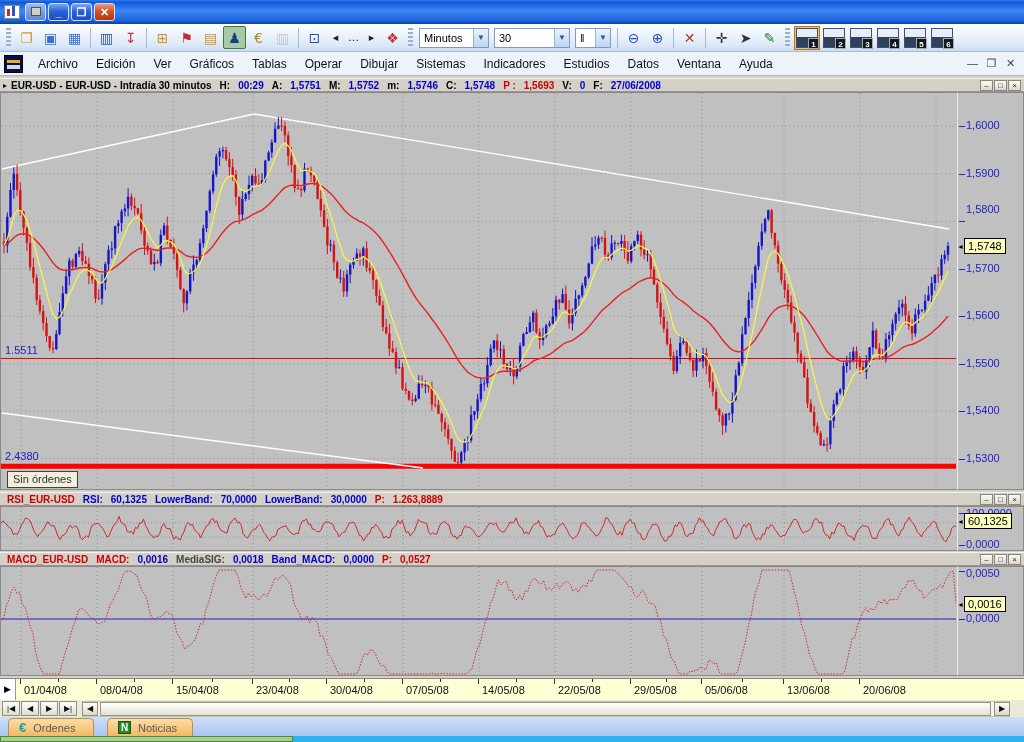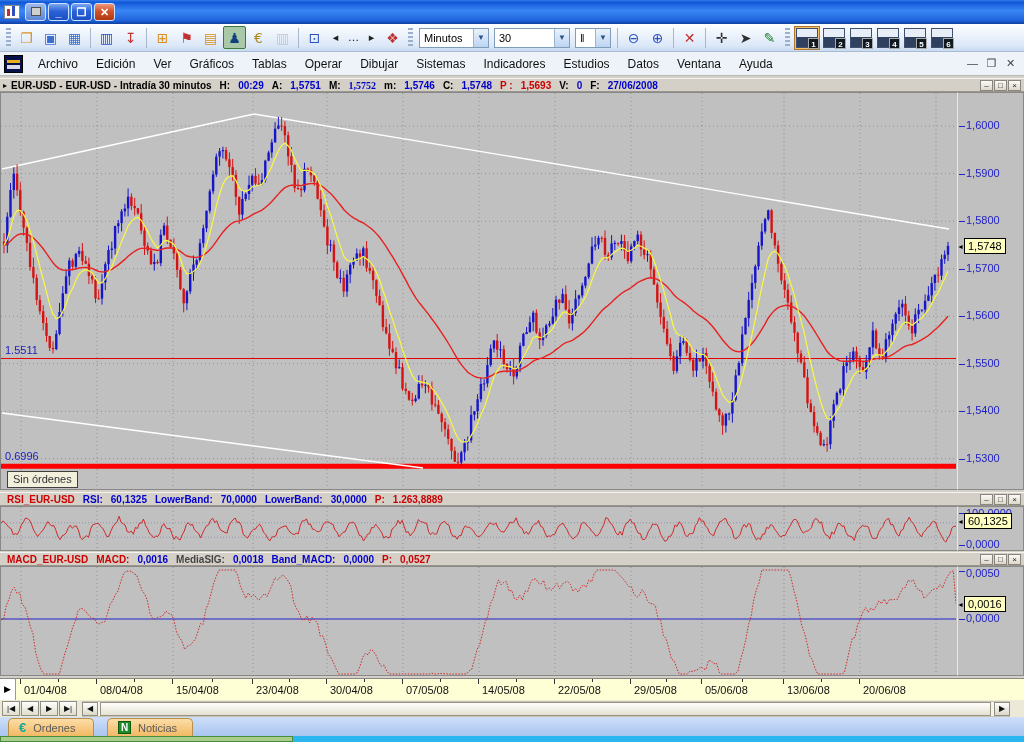--- a/index.html
+++ b/index.html
@@ -191,21 +191,21 @@
   </div>
 
   <div class="paneh" id="hdr-main" style="top:78px">
       <span class="lead">▸</span>
       <span class="seg" style="color: rgb(0, 0, 0);">EUR-USD - EUR-USD - Intradía 30 minutos</span>
       <span class="seg" style="color: rgb(0, 0, 0);">H:</span>
       <span class="seg" style="color: rgb(0, 0, 205);">00:29</span>
       <span class="seg" style="color: rgb(0, 0, 0);">A:</span>
       <span class="seg" style="color: rgb(0, 0, 205);">1,5751</span>
       <span class="seg" style="color: rgb(0, 0, 0);">M:</span>
-      <span class="seg" style="color: rgb(0, 0, 205); font-family: Liberation Serif, serif;">1,5752</span>
+      <span class="seg" style="color: rgb(0, 0, 205);">1,5752</span>
       <span class="seg" style="color: rgb(0, 0, 0);">m:</span>
       <span class="seg" style="color: rgb(0, 0, 205);">1,5746</span>
       <span class="seg" style="color: rgb(0, 0, 0);">C:</span>
       <span class="seg" style="color: rgb(0, 0, 205);">1,5748</span>
       <span class="seg" style="color: rgb(204, 0, 0);">P :</span>
       <span class="seg" style="color: rgb(204, 0, 0);">1,5693</span>
       <span class="seg" style="color: rgb(0, 0, 0);">V:</span>
       <span class="seg" style="color: rgb(0, 0, 205);">0</span>
       <span class="seg" style="color: rgb(0, 0, 0);">F:</span>
       <span class="seg" style="color: rgb(0, 0, 205);">27/06/2008</span>
@@ -855,30 +855,30 @@
         <line x1="940.5" y1="161.6" x2="940.5" y2="186.9" stroke="#1616c8" stroke-width="1"></line>
         <rect x="939.3" y="166.1" width="2.4" height="16.5" fill="#1616c8"></rect>
         <line x1="943.7" y1="157.4" x2="943.7" y2="170.8" stroke="#1616c8" stroke-width="1"></line>
         <rect x="942.5" y="161.8" width="2.4" height="4.3" fill="#1616c8"></rect>
         <line x1="947.0" y1="148.9" x2="947.0" y2="168.0" stroke="#1616c8" stroke-width="1"></line>
         <rect x="945.8" y="152.9" width="2.4" height="8.9" fill="#1616c8"></rect>
         <polyline points="3.0,152.3 6.3,150.9 9.5,148.1 12.8,144.7 16.1,142.2 19.3,141.0 22.6,140.7 25.9,141.2 29.1,142.9 32.4,145.0 35.7,148.2 38.9,151.8 42.2,155.8 45.5,160.3 48.7,165.1 52.0,169.8 55.3,173.4 58.5,175.8 61.8,177.0 65.1,177.4 68.3,176.8 71.6,176.7 74.9,175.9 78.1,175.0 81.4,174.6 84.7,174.4 87.9,174.8 91.2,175.4 94.5,177.0 97.7,178.4 101.0,179.0 104.3,178.6 107.5,177.5 110.8,176.4 114.1,174.1 117.3,171.9 120.6,169.1 123.9,166.4 127.1,163.2 130.4,160.6 133.7,158.3 136.9,156.3 140.2,155.4 143.5,155.2 146.7,155.3 150.0,156.2 153.3,156.8 156.5,157.5 159.8,156.7 163.1,155.5 166.3,155.0 169.6,154.9 172.9,155.2 176.1,156.3 179.4,158.4 182.7,161.0 185.9,163.0 189.2,163.8 192.5,164.2 195.7,164.4 199.0,163.6 202.3,162.2 205.5,159.9 208.8,156.7 212.1,152.9 215.3,148.3 218.6,143.7 221.9,139.2 225.1,135.5 228.4,132.3 231.7,129.8 234.9,128.4 238.2,128.1 241.4,126.9 244.7,125.6 248.0,123.9 251.2,121.8 254.5,120.2 257.8,118.7 261.0,117.1 264.3,114.5 267.6,111.7 270.8,108.5 274.1,104.8 277.4,101.1 280.6,97.6 283.9,94.7 287.2,93.1 290.4,92.1 293.7,92.2 297.0,92.4 300.2,92.6 303.5,91.8 306.8,91.0 310.0,90.6 313.3,90.5 316.6,91.3 319.8,92.6 323.1,94.7 326.4,97.7 329.6,100.4 332.9,104.0 336.2,108.1 339.4,112.0 342.7,116.5 346.0,119.8 349.2,122.5 352.5,124.8 355.8,126.6 359.0,128.5 362.3,129.9 365.6,132.2 368.8,134.5 372.1,137.2 375.4,140.6 378.6,144.3 381.9,148.9 385.2,153.6 388.4,158.8 391.7,163.9 395.0,169.7 398.2,175.0 401.5,181.2 404.8,187.2 408.0,193.3 411.3,199.2 414.6,204.7 417.8,209.1 421.1,213.3 424.4,217.4 427.6,221.3 430.9,226.0 434.2,230.4 437.4,235.0 440.7,239.8 444.0,244.8 447.2,250.0 450.5,255.5 453.8,261.3 457.0,266.8 460.3,271.6 463.6,275.6 466.8,279.3 470.1,281.5 473.4,283.4 476.6,284.5 479.9,284.9 483.2,285.1 486.4,284.5 489.7,283.0 493.0,281.2 496.2,279.9 499.5,278.7 502.8,278.3 506.0,278.2 509.3,278.0 512.6,278.3 515.8,278.1 519.1,276.8 522.4,274.9 525.6,273.1 528.9,270.8 532.2,268.2 535.4,266.7 538.7,265.7 542.0,264.6 545.2,262.9 548.5,261.3 551.8,259.3 555.0,256.6 558.3,254.2 561.6,251.5 564.8,249.7 568.1,248.7 571.4,247.3 574.6,245.1 577.9,242.9 581.2,240.4 584.4,237.5 587.7,234.0 591.0,229.9 594.2,225.9 597.5,221.7 600.8,217.8 604.0,214.9 607.3,212.3 610.6,209.2 613.8,206.1 617.1,203.3 620.4,200.5 623.6,198.3 626.9,196.7 630.2,194.5 633.4,192.1 636.7,189.5 640.0,187.8 643.2,186.5 646.5,185.2 649.8,184.8 653.0,185.1 656.3,186.4 659.6,188.3 662.8,190.7 666.1,193.8 669.4,197.4 672.6,201.5 675.9,204.7 679.2,207.0 682.4,209.1 685.7,211.7 689.0,214.5 692.2,217.8 695.5,220.2 698.8,222.7 702.0,224.6 705.3,227.1 708.6,230.3 711.8,233.8 715.1,238.0 718.3,242.3 721.6,247.0 724.9,250.7 728.1,254.3 731.4,257.0 734.7,258.3 737.9,258.9 741.2,258.0 744.5,256.3 747.7,253.8 751.0,250.5 754.3,246.5 757.5,241.7 760.8,236.4 764.1,230.8 767.3,225.0 770.6,220.6 773.9,217.1 777.1,214.7 780.4,213.3 783.7,212.5 786.9,212.3 790.2,213.2 793.5,214.6 796.7,216.9 800.0,219.6 803.3,222.9 806.5,227.4 809.8,232.1 813.1,237.3 816.3,242.5 819.6,248.2 822.9,253.4 826.1,258.5 829.4,262.0 832.7,264.5 835.9,266.4 839.2,267.9 842.5,268.2 845.7,268.2 849.0,268.2 852.3,267.7 855.5,267.6 858.8,267.9 862.1,268.5 865.3,268.4 868.6,267.7 871.9,266.2 875.1,265.6 878.4,265.5 881.7,265.4 884.9,264.4 888.2,263.3 891.5,261.6 894.7,259.5 898.0,257.2 901.3,254.8 904.5,253.2 907.8,252.1 911.1,251.5 914.3,250.0 917.6,248.3 920.9,246.6 924.1,244.7 927.4,242.5 930.7,239.8 933.9,236.8 937.2,234.0 940.5,230.5 943.7,227.0 947.0,223.2 " fill="none" stroke="#e82020" stroke-width="1.4"></polyline>
         <polyline points="3.0,152.3 6.3,146.0 9.5,135.1 12.8,123.0 16.1,117.3 19.3,117.6 22.6,121.4 25.9,127.7 29.1,138.0 32.4,148.4 35.7,161.4 38.9,174.0 42.2,186.5 45.5,199.1 48.7,211.4 52.0,221.4 55.3,225.7 58.5,224.2 61.8,218.9 65.1,211.0 68.3,201.4 71.6,195.2 74.9,187.6 78.1,181.0 81.4,178.1 84.7,176.5 87.9,177.9 91.2,179.8 94.5,185.4 97.7,189.9 101.0,189.8 104.3,185.7 107.5,179.3 110.8,174.0 114.1,164.9 117.3,157.2 120.6,148.6 123.9,141.2 127.1,132.9 130.4,128.4 133.7,125.5 136.9,124.3 140.2,127.3 143.5,133.0 146.7,138.4 150.0,145.7 153.3,150.9 156.5,155.1 159.8,152.2 163.1,147.8 166.3,147.6 169.6,149.0 172.9,151.5 176.1,157.2 179.4,165.8 182.7,175.7 185.9,180.8 189.2,180.5 192.5,178.5 195.7,176.0 199.0,170.3 202.3,162.5 205.5,152.5 208.8,140.5 212.1,127.4 215.3,113.2 218.6,101.0 221.9,91.2 225.1,85.7 228.4,83.1 231.7,82.8 234.9,87.5 238.2,95.1 241.4,97.5 244.7,98.3 248.0,96.9 251.2,93.7 254.5,93.0 257.8,92.5 261.0,91.3 264.3,86.1 267.6,80.2 270.8,73.3 274.1,65.0 277.4,57.8 280.6,52.3 283.9,50.0 287.2,53.0 290.4,57.2 293.7,65.6 297.0,72.3 300.2,77.9 303.5,77.4 306.8,77.3 310.0,78.4 313.3,80.7 316.6,86.3 319.8,93.2 323.1,102.2 326.4,113.3 329.6,121.8 332.9,132.4 336.2,144.0 339.4,153.1 342.7,163.2 346.0,167.2 349.2,168.2 352.5,168.1 355.8,166.4 359.0,165.8 362.3,163.5 365.6,166.0 368.8,168.6 372.1,172.7 375.4,179.4 378.6,186.7 381.9,197.3 385.2,206.8 388.4,217.7 391.7,226.9 395.0,237.6 398.2,245.8 401.5,256.9 404.8,266.0 408.0,275.1 411.3,282.4 414.6,287.5 417.8,288.3 421.1,289.2 424.4,289.8 427.6,290.8 430.9,295.4 434.2,299.1 437.4,303.9 440.7,309.5 444.0,315.4 447.2,322.2 450.5,330.1 453.8,338.7 457.0,345.5 460.3,348.6 463.6,348.9 466.8,348.6 470.1,342.6 473.4,337.2 476.6,330.3 479.9,321.6 483.2,314.6 486.4,305.2 489.7,294.1 493.0,283.8 496.2,277.8 499.5,273.0 502.8,272.5 506.0,273.3 509.3,273.7 512.6,275.8 515.8,275.4 519.1,270.3 522.4,263.8 525.6,258.3 528.9,251.9 532.2,244.7 535.4,243.5 538.7,244.3 542.0,244.0 545.2,241.5 548.5,239.1 551.8,235.6 555.0,229.2 558.3,224.9 561.6,219.6 564.8,218.9 568.1,221.5 571.4,221.2 574.6,217.7 577.9,214.3 581.2,209.5 584.4,203.9 587.7,196.5 591.0,186.9 594.2,179.1 597.5,171.5 600.8,165.6 604.0,164.7 607.3,164.6 610.6,161.5 613.8,158.9 617.1,157.1 620.4,155.1 623.6,155.7 626.9,158.4 630.2,157.3 633.4,155.3 636.7,152.2 640.0,153.2 643.2,155.1 646.5,156.5 649.8,160.9 653.0,167.7 656.3,177.0 659.6,187.4 662.8,198.2 666.1,209.9 669.4,221.7 672.6,234.2 675.9,240.7 679.2,242.7 682.4,243.9 685.7,247.5 689.0,251.8 692.2,257.5 695.5,259.4 698.8,261.4 702.0,261.1 705.3,263.7 708.6,269.3 711.8,275.8 715.1,284.8 718.3,293.2 721.6,301.9 724.9,306.1 728.1,309.3 731.4,308.7 734.7,302.9 737.9,295.6 741.2,283.5 744.5,270.5 747.7,256.4 751.0,241.6 754.3,226.5 757.5,210.1 760.8,194.2 764.1,179.1 767.3,165.3 770.6,159.7 773.9,158.1 777.1,160.9 780.4,166.8 783.7,173.4 786.9,181.5 790.2,192.1 793.5,202.6 796.7,215.5 800.0,227.4 803.3,240.1 806.5,255.7 809.8,269.8 813.1,283.9 816.3,296.3 819.6,308.7 822.9,318.2 826.1,325.5 829.4,326.0 832.7,322.7 835.9,317.7 839.2,312.9 842.5,304.1 845.7,296.4 849.0,289.9 852.3,282.9 855.5,279.2 858.8,278.0 862.1,278.2 865.3,275.8 868.6,271.0 871.9,263.6 875.1,261.7 878.4,261.9 881.7,262.5 884.9,258.9 888.2,255.2 891.5,249.7 894.7,243.3 898.0,236.9 901.3,231.1 904.5,229.2 907.8,229.9 911.1,232.2 914.3,229.8 917.6,226.9 920.9,224.7 924.1,220.9 927.4,216.8 930.7,210.8 933.9,204.4 937.2,199.5 940.5,192.1 943.7,185.4 947.0,178.2 " fill="none" stroke="#f8f840" stroke-width="1.2"></polyline>
       </svg>
       <div class="annot" style="left: 4px; top: 251.492px;">1.5511</div>
-      <div class="annot" style="left: 4px; top: 357.303px;">0.6996</div>
+      <div class="annot" style="left: 4px; top: 357.303px;">2.4380</div>
       <div class="noorders" style="left: 6px; top: 378.303px;">Sin órdenes</div>
     </div>
   <div class="axis" id="axis-main" style="left:957px;top:92px;width:67px;height:398px">
       <div class="axtick" style="top: 33px;"></div>
       <div class="axlab" style="top: 26px;">1,6000</div>
       <div class="axtick" style="top: 81px;"></div>
       <div class="axlab" style="top: 74px;">1,5900</div>
       <div class="axtick" style="top: 128px;"></div>
-      <div class="axlab" style="top: 121px;">1,5800</div>
+      <div class="axlab" style="top: 110px;">1,5800</div>
       <div class="axtick" style="top: 176px;"></div>
       <div class="axlab" style="top: 169px;">1,5700</div>
       <div class="axtick" style="top: 223px;"></div>
       <div class="axlab" style="top: 216px;">1,5600</div>
       <div class="axtick" style="top: 271px;"></div>
       <div class="axlab" style="top: 264px;">1,5500</div>
       <div class="axtick" style="top: 318px;"></div>
       <div class="axlab" style="top: 311px;">1,5400</div>
       <div class="axtick" style="top: 366px;"></div>
       <div class="axlab" style="top: 359px;">1,5300</div>

